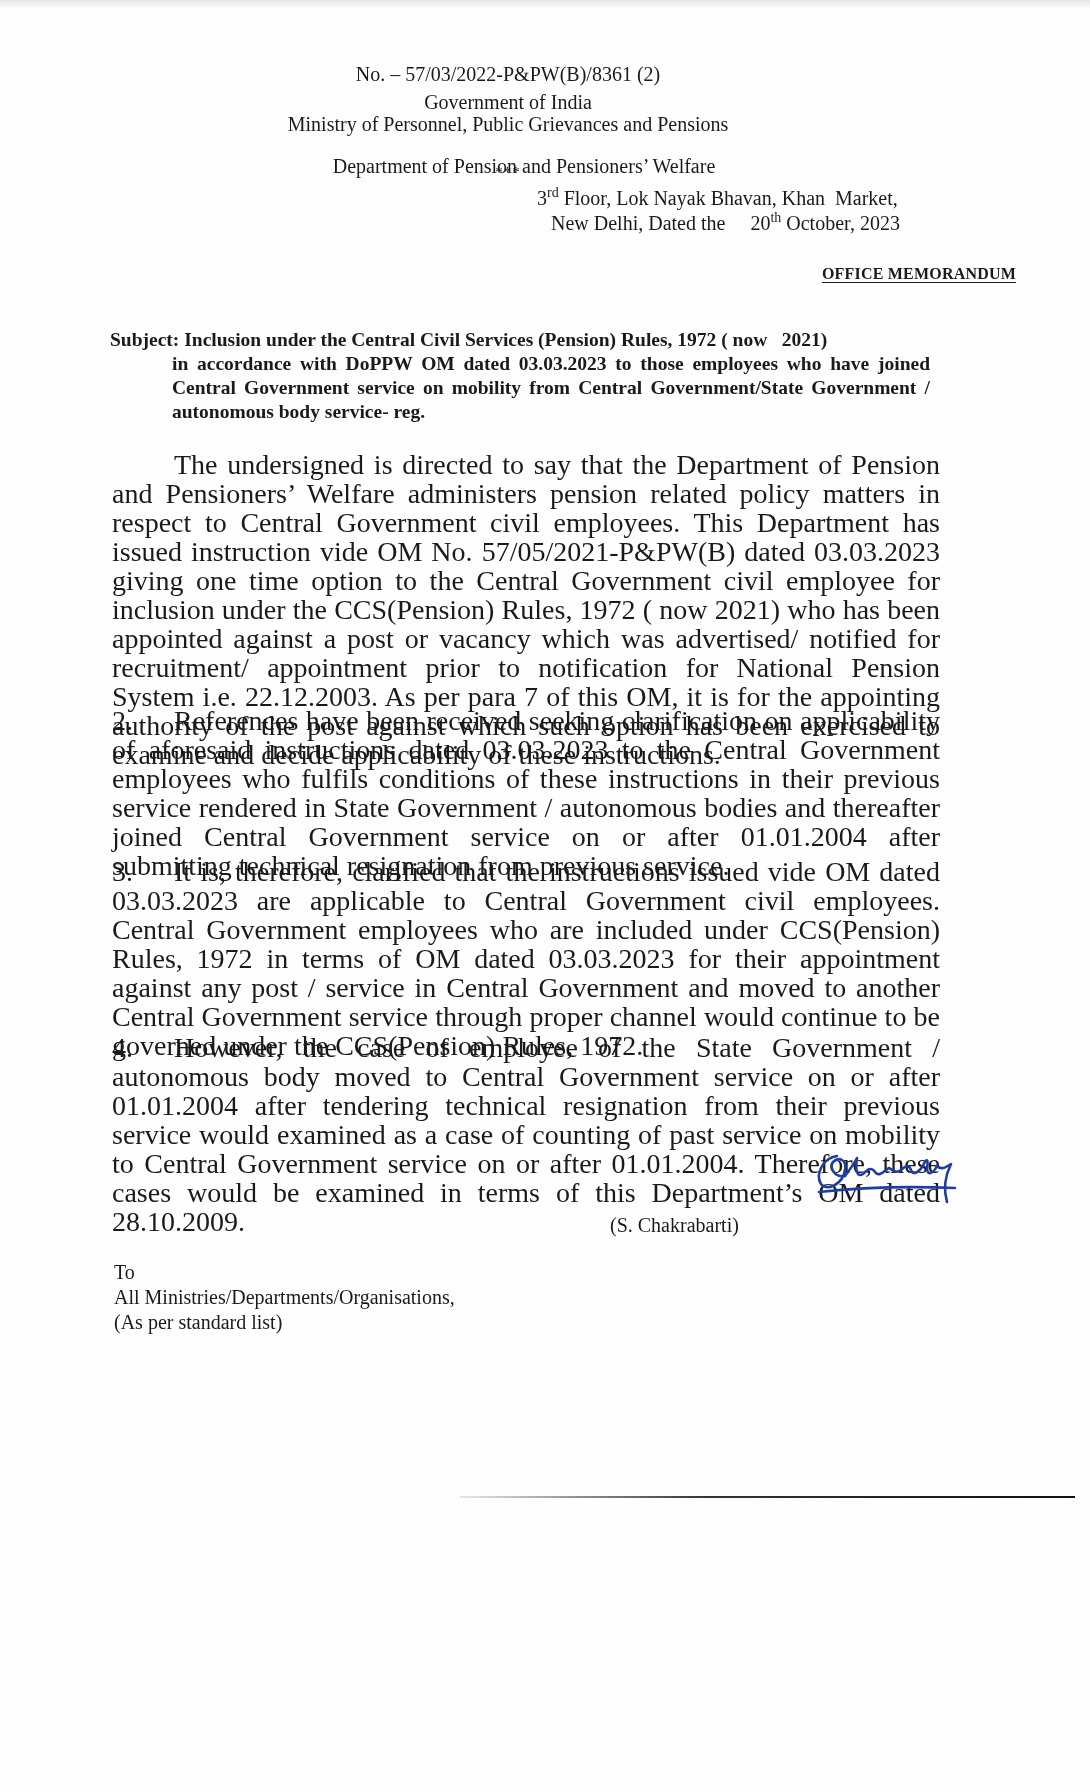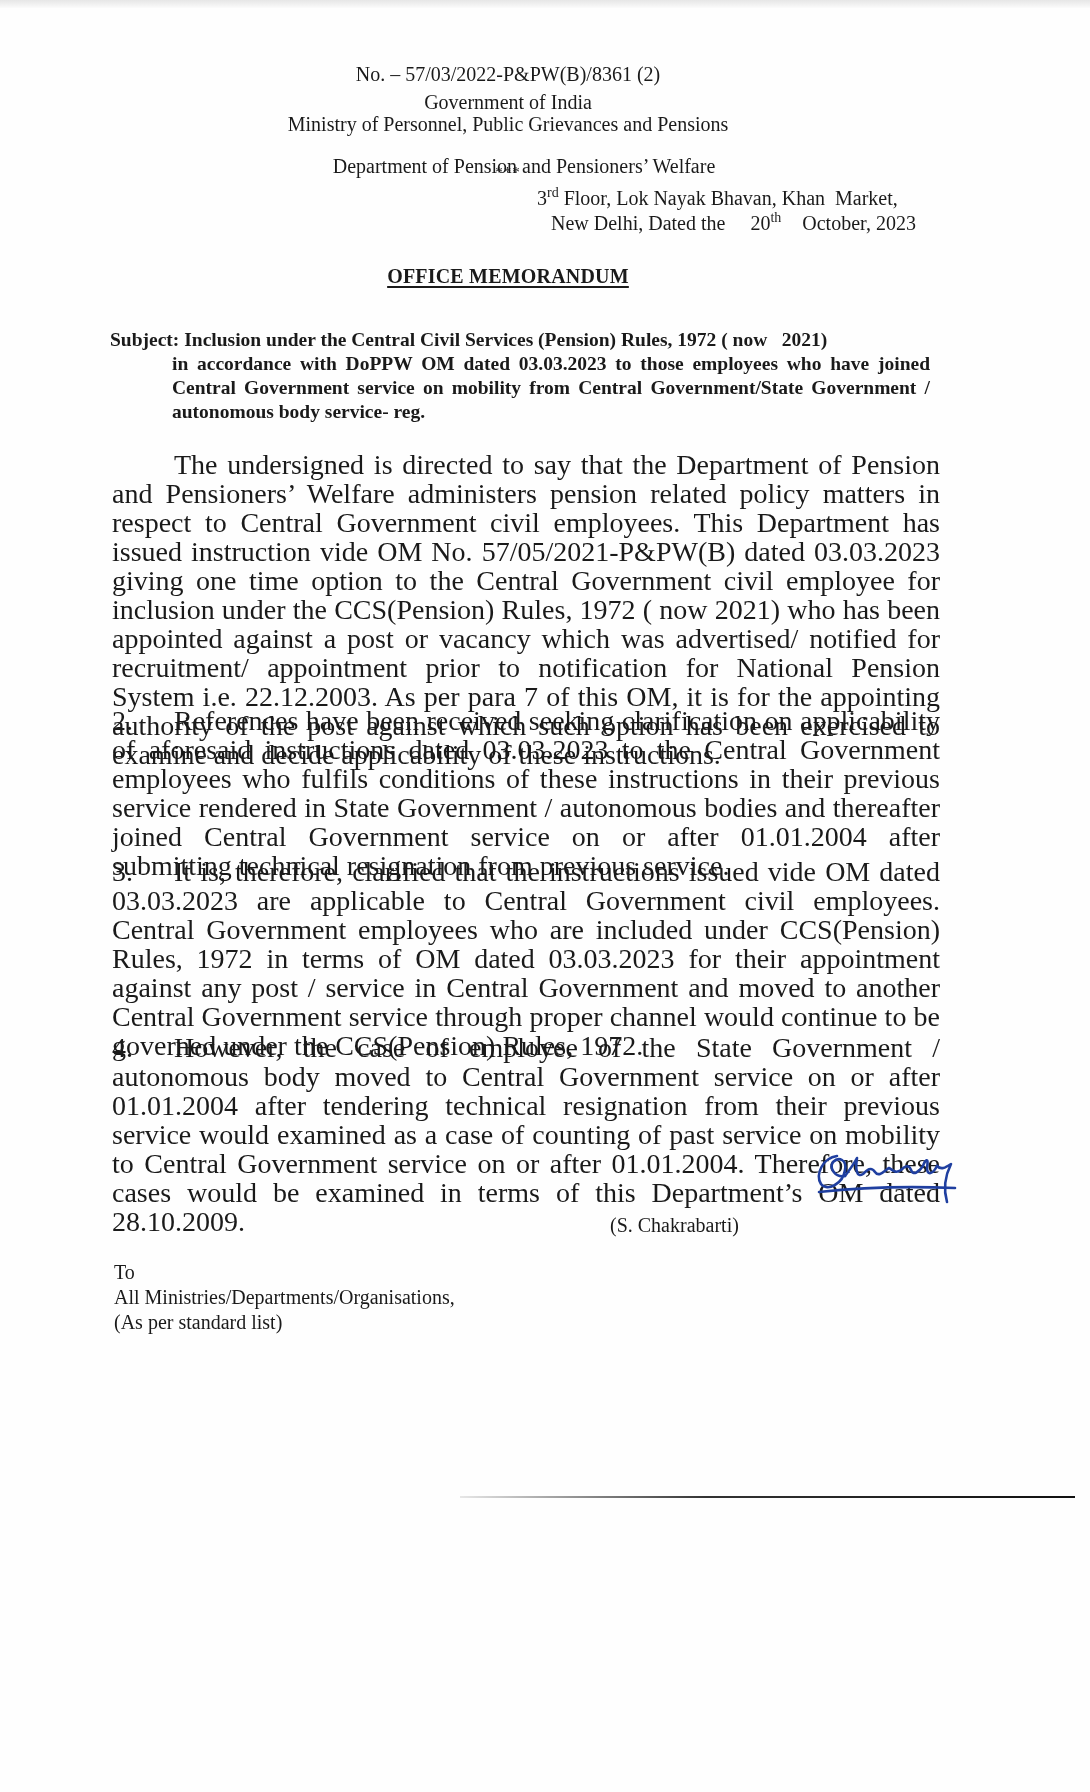--- a/index.html
+++ b/index.html
@@ -18,22 +18,22 @@
   }
   .center-line {
     position: absolute; left: 0; width: 1016px; text-align: center;
     font-size: 20px; line-height: 25px;
   }
   .address {
     position: absolute; left: 537px; font-size: 20px; line-height: 25px; white-space: nowrap;
   }
   sup { font-size: 14px; vertical-align: 8px; line-height: 0; }
   .title {
-    position: absolute; left: 0; width: 1016px; top: 265px; text-align: center;
-    font-size: 20px; font-weight: bold; letter-spacing: 0.2px;
+    position: absolute; left: 0; width: 1016px; top: 265px; text-align: right;
+    font-size: 16px; font-weight: bold; letter-spacing: 0.2px;
   }
   .title span { text-decoration: underline; text-underline-offset: 3px; }
   .subject {
     position: absolute; left: 110px; top: 328px; width: 820px;
     font-size: 19.5px; font-weight: bold; line-height: 24px;
   }
   .subject .first { display: block; white-space: nowrap; }
   .subject .rest { display: block; padding-left: 62px; text-align: justify; }
   .para {
     position: absolute; left: 112px; width: 828px;
@@ -59,21 +59,21 @@
 
 <div class="top-band"></div>
 
 <div class="center-line" style="top:62px;">No. – 57/03/2022-P&amp;PW(B)/8361 (2)</div>
 <div class="center-line" style="top:90px;">Government of India</div>
 <div class="center-line" style="top:112px;">Ministry of Personnel, Public Grievances and Pensions</div>
 <div class="center-line" style="top:154px;margin-left:16px;">Department of Pension and Pensioners’ Welfare</div>
 <div class="center-line" style="top:160px; font-size:15px; letter-spacing:1px;">***</div>
 
 <div class="address" style="top:186px;"><span>3</span><sup>rd</sup><span style="white-space:pre;"> Floor, Lok Nayak Bhavan, Khan  Market,</span></div>
-<div class="address" style="top:211px; left:551px;"><span style="white-space:pre;">New Delhi, Dated the     20</span><sup>th</sup><span style="white-space:pre;margin-left:16px;"> October, 2023</span></div>
+<div class="address" style="top:211px; left:551px;"><span style="white-space:pre;">New Delhi, Dated the     20</span><sup>th</sup><span style="white-space:pre;"> October, 2023</span></div>
 
 <div class="title"><span>OFFICE MEMORANDUM</span></div>
 
 <div class="subject">
   <span class="first"><span>Subject:</span><span style="white-space:pre;"> Inclusion under the Central Civil Services (Pension) Rules, 1972 ( now   2021)</span></span>
   <span class="rest">in accordance with DoPPW OM dated 03.03.2023 to those employees who have joined Central Government service on mobility from Central Government/State Government / autonomous body service- reg.</span>
 </div>
 
 <div class="para" style="top:450px;"><span class="indent"></span><span>The undersigned is directed to say that the Department of Pension and Pensioners’ Welfare administers pension related policy matters in respect to Central Government civil employees. This Department has issued instruction vide OM No. 57/05/2021-P&amp;PW(B) dated 03.03.2023 giving one time option to the Central Government civil employee for inclusion under the CCS(Pension) Rules, 1972 ( now 2021) who has been appointed against a post or vacancy which was advertised/ notified for recruitment/ appointment prior to notification for National Pension System i.e. 22.12.2003. As per para 7 of this OM, it is for the appointing authority of the post against which such option has been exercised to examine and decide applicability of these instructions.</span></div>
 

